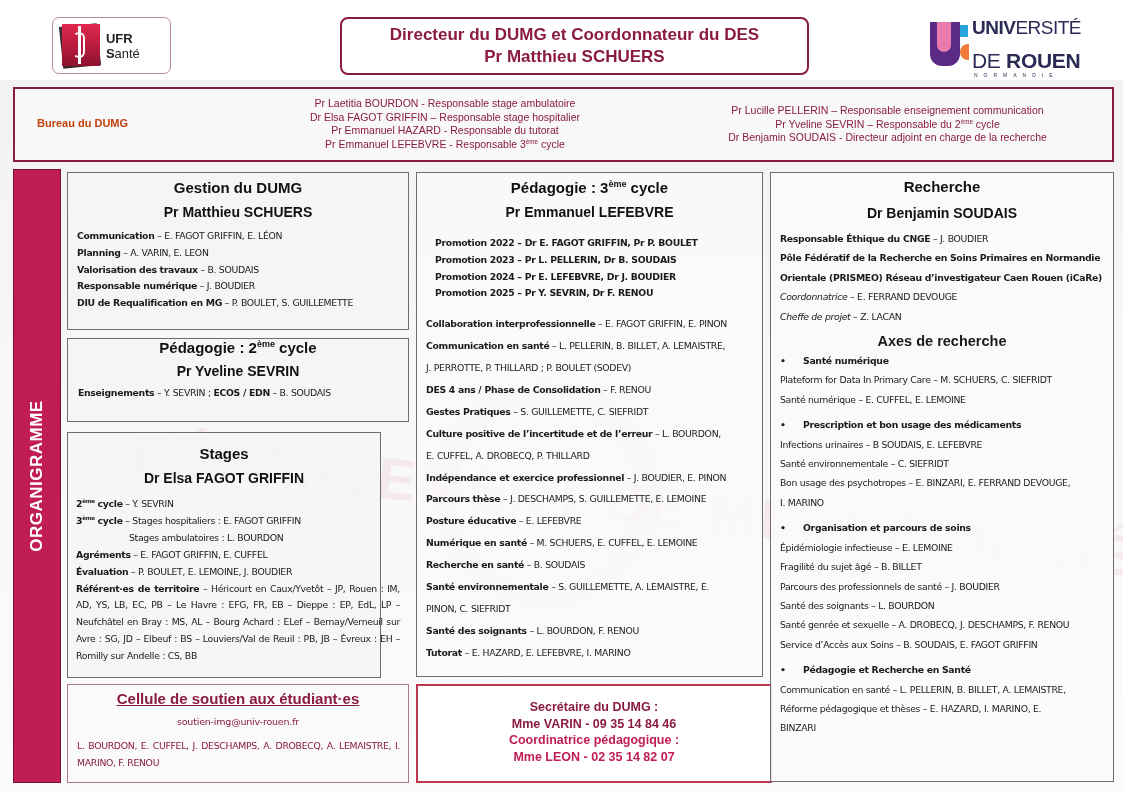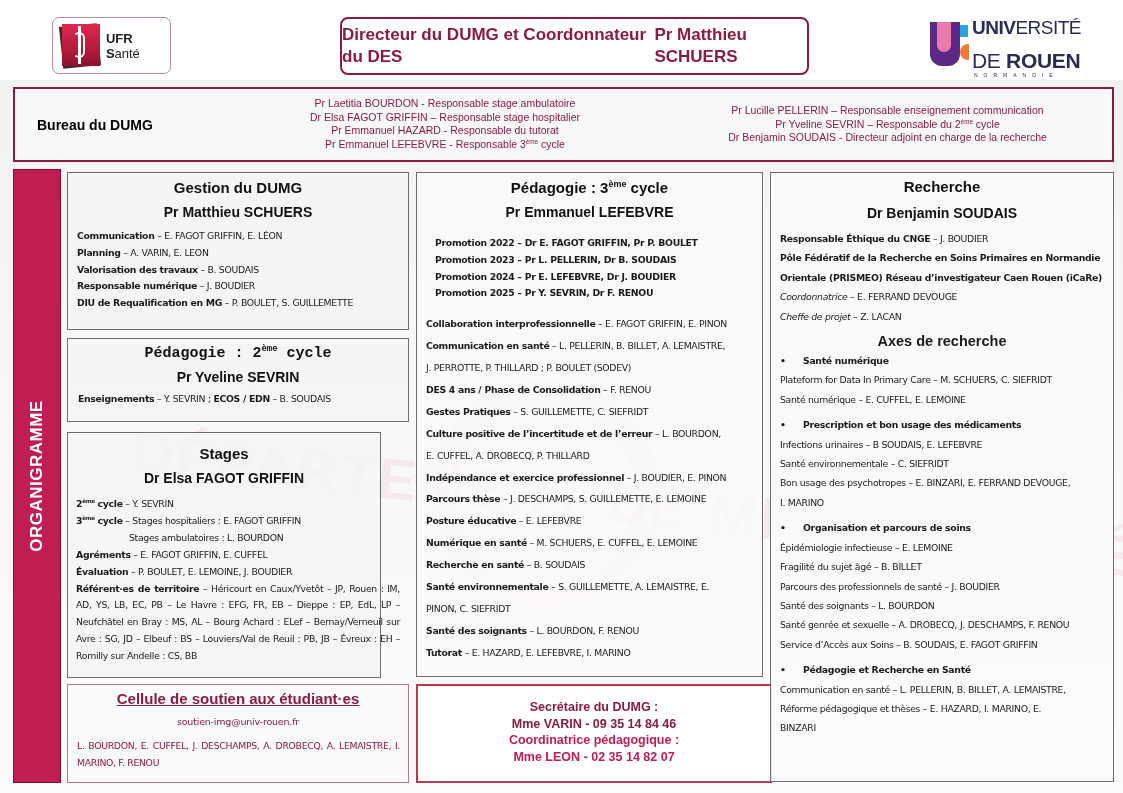--- a/index.html
+++ b/index.html
@@ -31,21 +31,21 @@
     .ufr-mark .back { position: absolute; left: 3px; top: 3px; width: 38px; height: 42px; background: #3a2a2e; transform: rotate(-6deg); }
     .ufr-mark .front { position: absolute; left: 4px; top: 2px; width: 38px; height: 42px; background: linear-gradient(180deg, #e0284e 0%, #b31a3c 60%, #8c1230 100%); }
     .ufr-mark .staff { position: absolute; left: 20px; top: 4px; width: 3px; height: 38px; background: #fff; }
     .ufr-mark .snake { position: absolute; left: 15px; top: 10px; width: 12px; height: 26px; border: 2px solid #fff; border-radius: 6px; border-left-color: transparent; border-right-color: #fff; }
     .ufr-text { font-weight: bold; font-size: 13px; color: #222; margin-left: 4px; }
     .ufr-text .sante { font-weight: normal; }
 
     .director-box {
       position: absolute; left: 340px; top: 17px; width: 469px; height: 58px;
       border: 2px solid #8a1c3e; border-radius: 8px; background: #fff;
-      display: flex; flex-direction: row; align-items: center; justify-content: center;
+      display: flex; flex-direction: column; align-items: center; justify-content: center;
       color: #8a1c3e; font-weight: bold; font-size: 17px; line-height: 22px;
     }
 
     .logo-univ { position: absolute; left: 930px; top: 18px; width: 140px; height: 52px; }
     .univ-mark { position: absolute; left: 0; top: 4px; width: 30px; height: 44px; }
     .univ-mark .u { position: absolute; left: 0; top: 0; width: 30px; height: 44px; background: #5b2a86; border-radius: 0 0 12px 12px; }
     .univ-mark .pink { position: absolute; left: 7px; top: 0; width: 14px; height: 30px; background: #e87aae; border-radius: 0 0 7px 7px; }
     .univ-mark .blue { position: absolute; left: 30px; top: 3px; width: 8px; height: 12px; background: #2aa4dc; }
     .univ-mark .orange { position: absolute; left: 30px; top: 22px; width: 9px; height: 16px; background: #f07a3a; border-radius: 8px 0 0 8px; }
     .univ-text { position: absolute; left: 42px; top: 0; color: #2a2a55; }
@@ -54,21 +54,21 @@
     .univ-text .l2 { font-size: 21px; line-height: 21px; letter-spacing: -0.3px; margin-top: 12px; }
     .univ-text .l2 b { font-weight: bold; }
     .univ-text .l3 { font-size: 5px; letter-spacing: 6px; line-height: 8px; margin-left: 2px; }
 
     
     .bureau {
       position: absolute; left: 13px; top: 87px; width: 1101px; height: 75px;
       border: 2px solid #8a1c3e; background: rgba(248,248,248,0.92);
     }
     .bureau-title {
-      position: absolute; left: 22px; top: 28px; font-size: 14px; font-weight: bold; color: #000000;
+      position: absolute; left: 22px; top: 28px; font-size: 11px; font-weight: bold; color: #c2410c;
     }
     .bureau-col {
       position: absolute; top: 8px; text-align: center; color: #8a1c3e;
       font-size: 10.5px; line-height: 13.5px; white-space: nowrap;
     }
     .bureau-col.left { left: 275px; width: 310px; }
     .bureau-col.right { left: 690px; width: 365px; top: 15px; }
     sup { font-size: 0.6em; vertical-align: super; line-height: 0; }
 
     
@@ -90,21 +90,21 @@
     .item { font-family: "DejaVu Sans", sans-serif; font-size: 9.3px; color: #1a1a1a; white-space: nowrap; letter-spacing: -0.3px; }
     .item b { font-weight: bold; }
     .item i { }
 
     #p-gestion { left: 67px; top: 172px; width: 342px; height: 158px; }
     #p-gestion .panel-title { margin-top: 6px; }
     #p-gestion .panel-lead { margin-top: 8px; }
     #p-gestion .list { margin: 8px 0 0 9px; line-height: 16.8px; }
 
     #p-ped2 { left: 67px; top: 338px; width: 342px; height: 84px; }
-    #p-ped2 .panel-title { margin-top: 6px; font-family: Liberation Mono, monospace; }
+    #p-ped2 .panel-title { margin-top: 0; }
     #p-ped2 .panel-lead { margin-top: 7px; }
     #p-ped2 .list { margin: 6px 0 0 10px; line-height: 16px; }
 
     #p-stages { left: 67px; top: 432px; width: 314px; height: 246px; }
     #p-stages .panel-title { margin-top: 12px; }
     #p-stages .panel-lead { margin-top: 8px; }
     #p-stages .list { margin: 10px 0 0 8px; line-height: 16.9px; }
     #p-stages .list .indent { padding-left: 53px; }
     #p-stages .wrap { white-space: normal; width: 324px; text-align: justify; }
 

